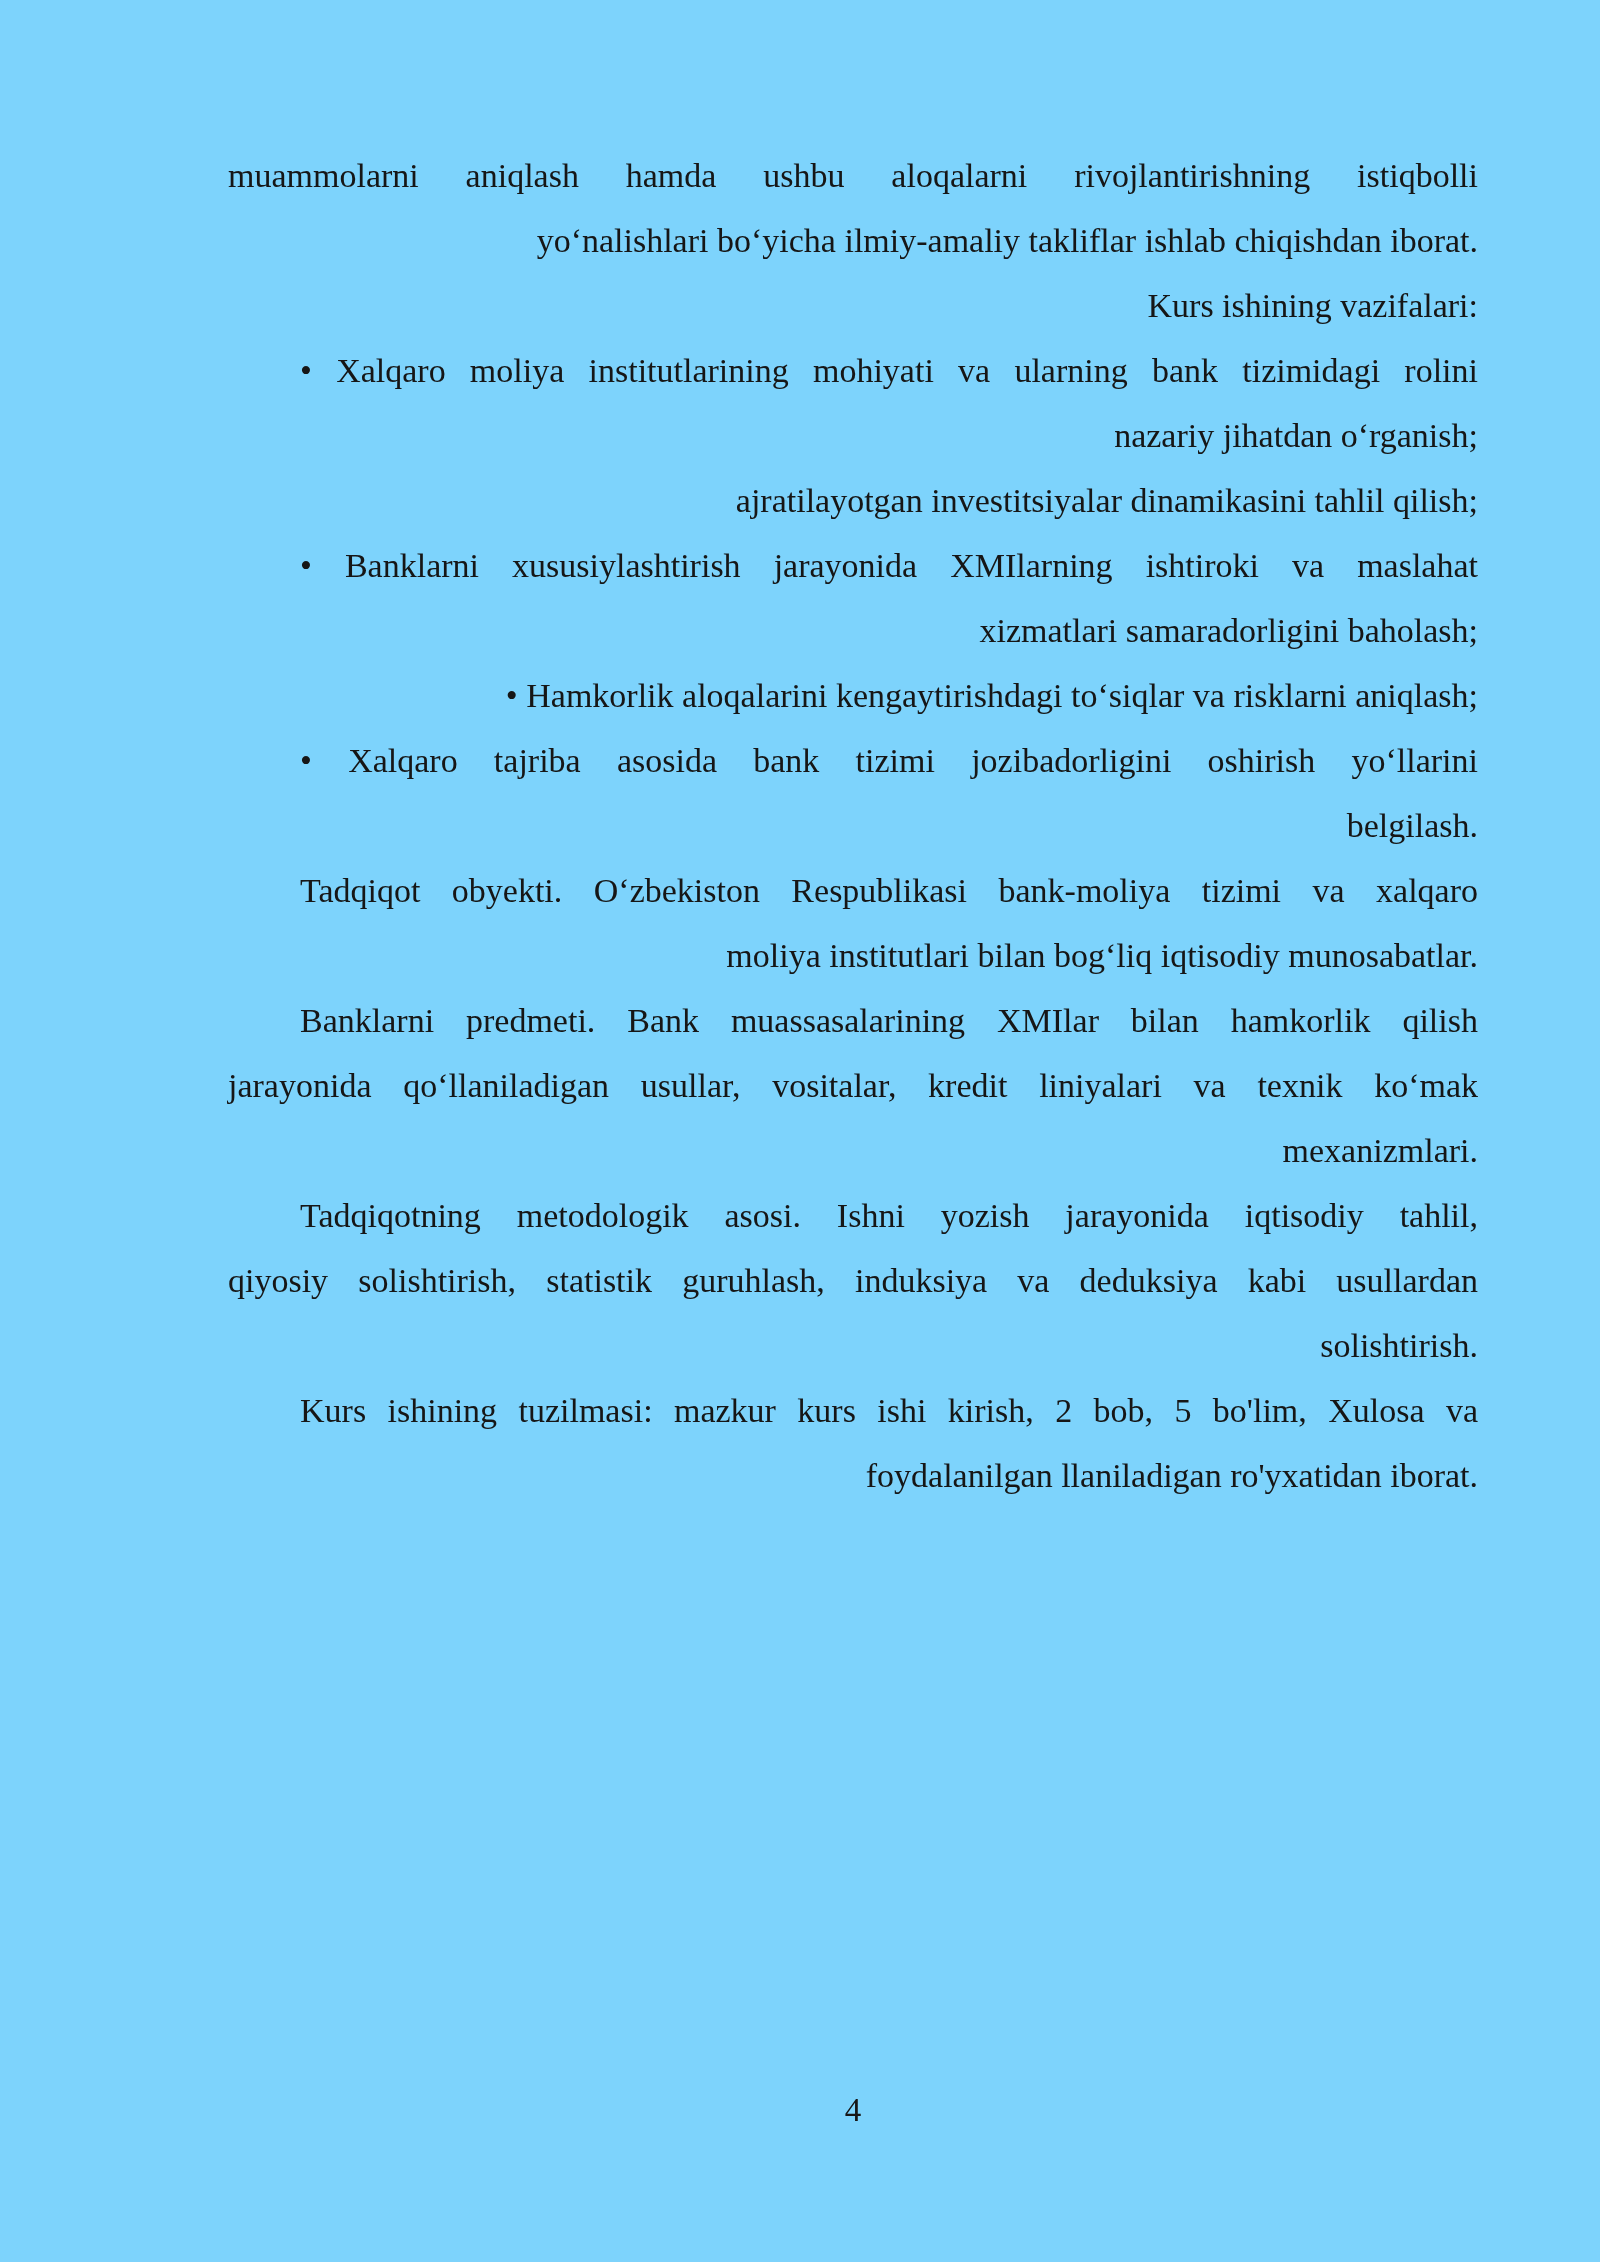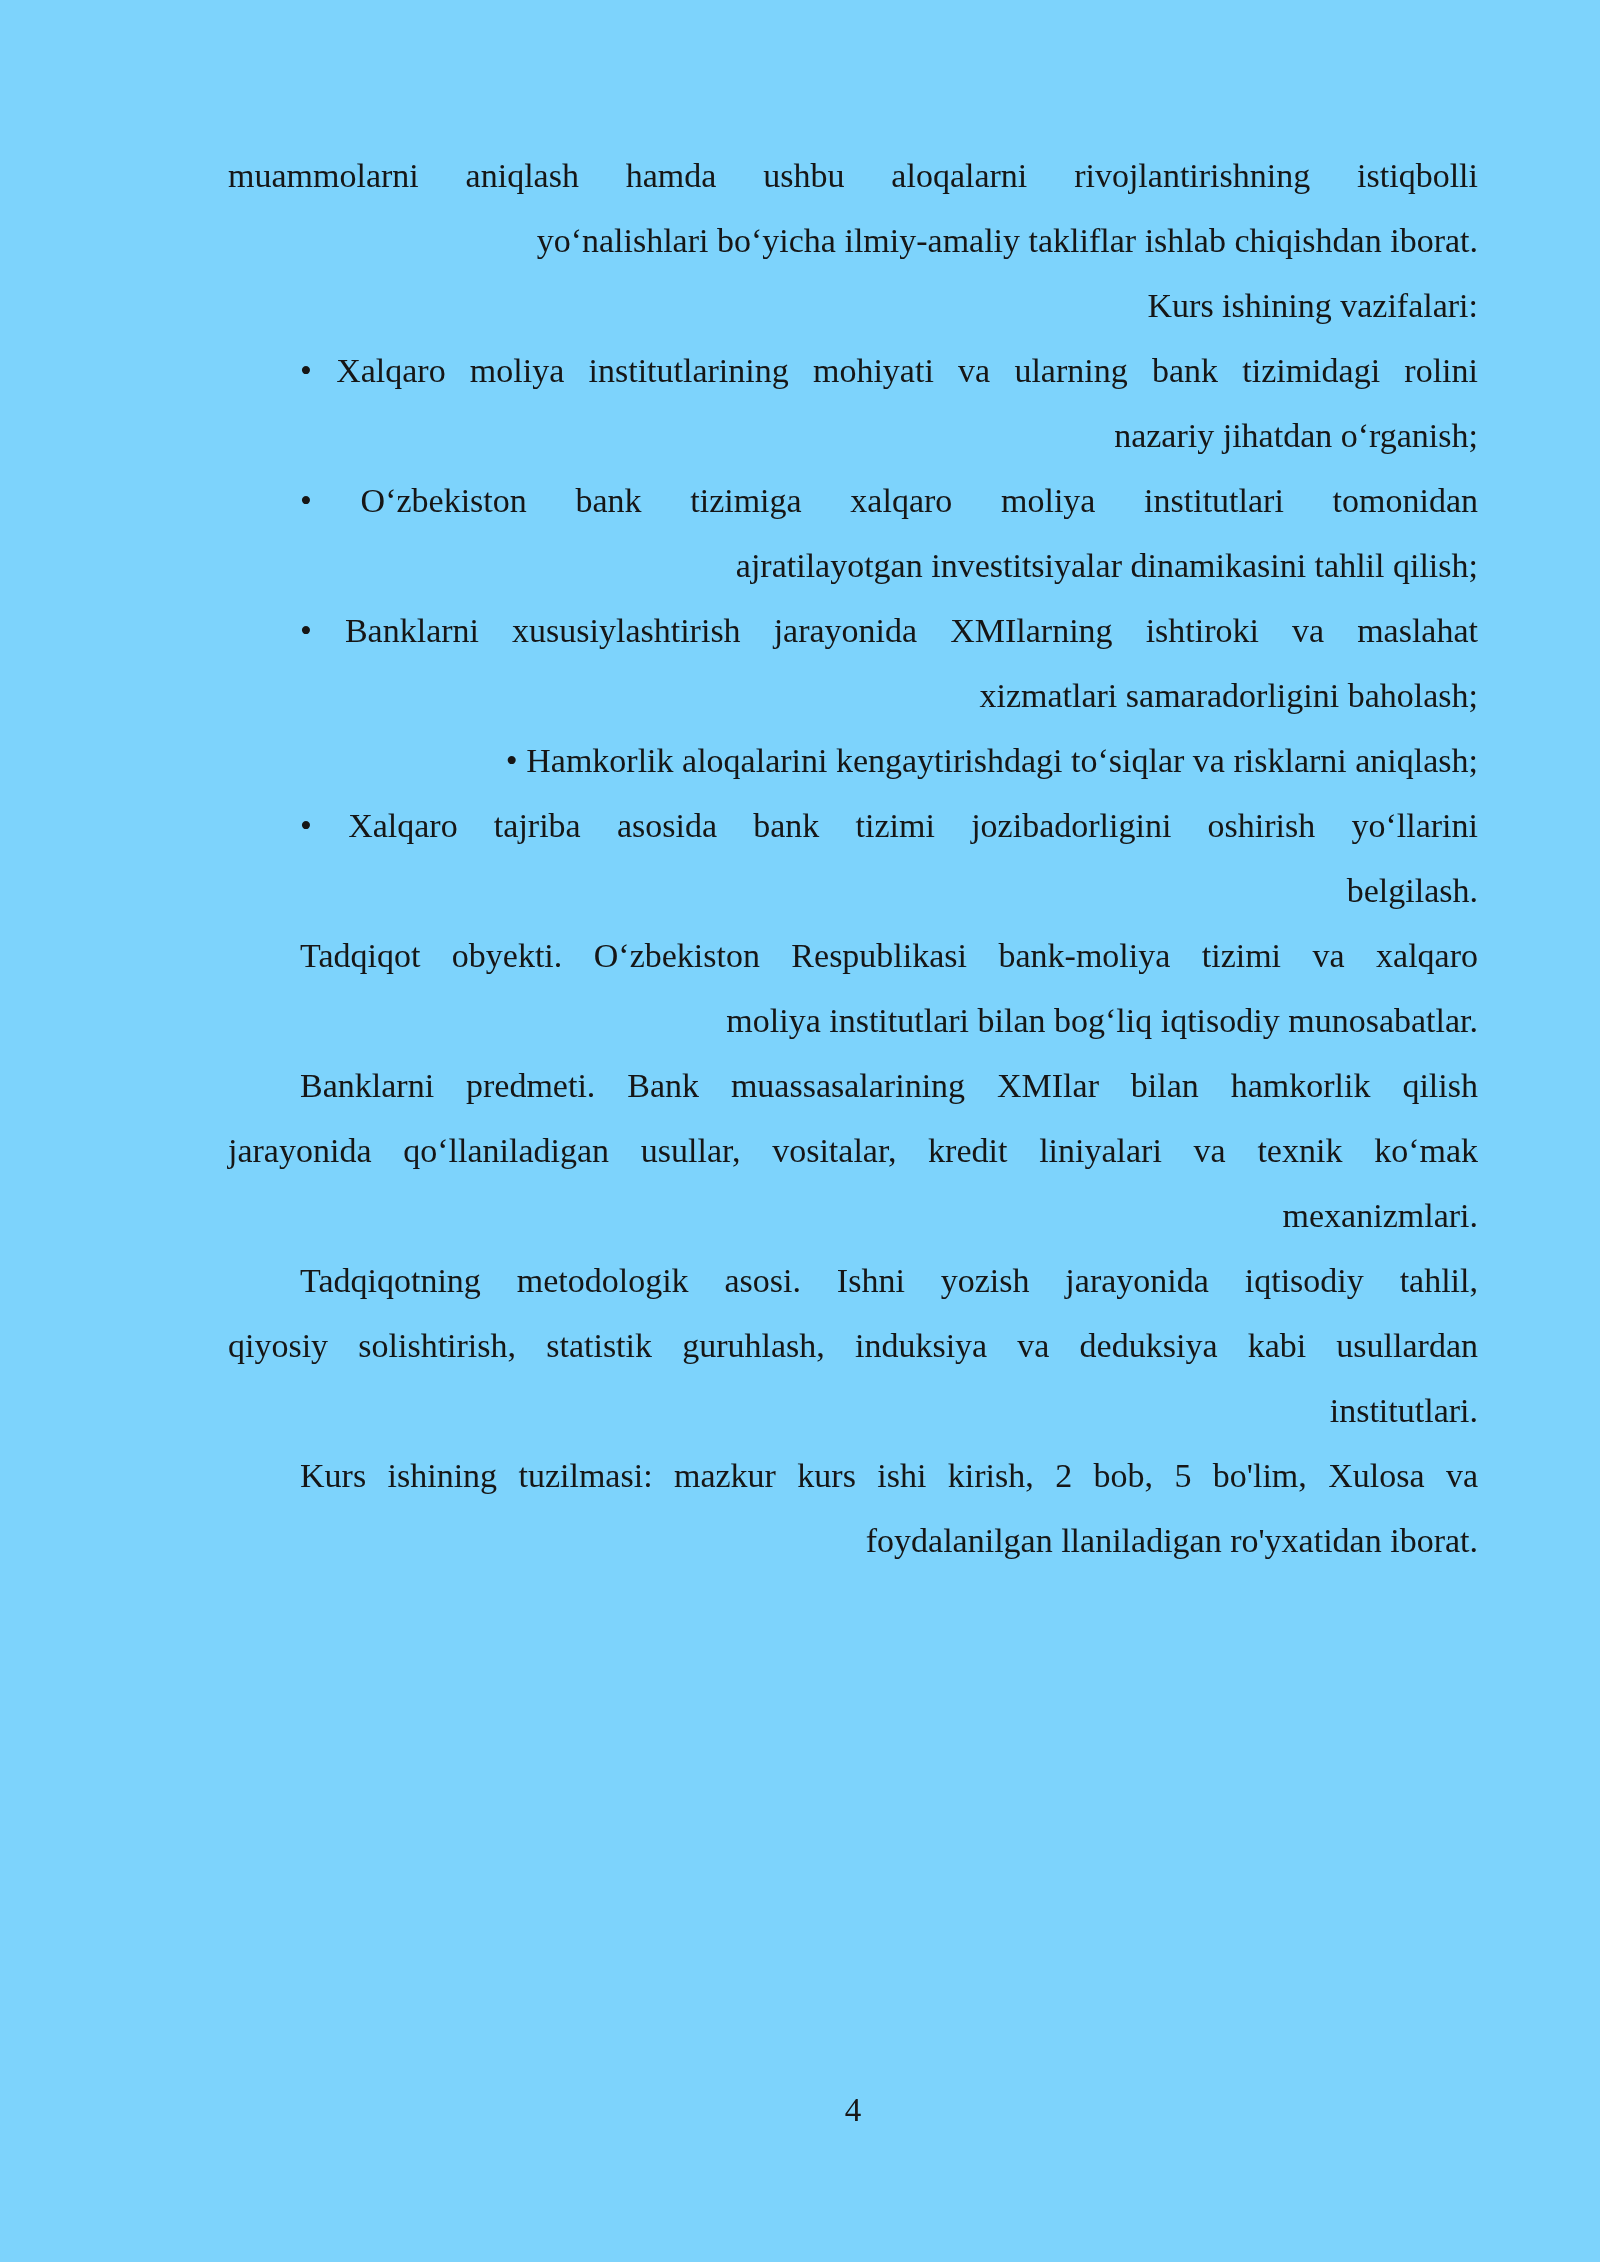--- a/index.html
+++ b/index.html
@@ -55,32 +55,31 @@
 </head>
 <body>
 
 <div class="page">
   <div class="content">
       <div class="line just"><span>muammolarni aniqlash hamda ushbu aloqalarni rivojlantirishning istiqbolli</span></div>
       <div class="line"><span>yo‘nalishlari bo‘yicha ilmiy-amaliy takliflar ishlab chiqishdan iborat.</span></div>
       <div class="line indent"><span class="bold">Kurs ishining vazifalari:</span></div>
       <div class="line just indent"><span>• Xalqaro moliya institutlarining mohiyati va ularning bank tizimidagi rolini</span></div>
       <div class="line"><span>nazariy jihatdan o‘rganish;</span></div>
-      <div class="line just indent"><span>• O‘zbekiston bank tizimiga xalqaro moliya institutlari tomonidan</span></div>
       <div class="line"><span>ajratilayotgan investitsiyalar dinamikasini tahlil qilish;</span></div>
       <div class="line just indent"><span>• Banklarni xususiylashtirish jarayonida XMIlarning ishtiroki va maslahat</span></div>
       <div class="line"><span>xizmatlari samaradorligini baholash;</span></div>
       <div class="line indent"><span>• Hamkorlik aloqalarini kengaytirishdagi to‘siqlar va risklarni aniqlash;</span></div>
       <div class="line just indent"><span>• Xalqaro tajriba asosida bank tizimi jozibadorligini oshirish yo‘llarini</span></div>
       <div class="line"><span>belgilash.</span></div>
       <div class="line just indent"><span class="bold">Tadqiqot obyekti.</span><span> O‘zbekiston Respublikasi bank-moliya tizimi va xalqaro</span></div>
       <div class="line"><span>moliya institutlari bilan bog‘liq iqtisodiy munosabatlar.</span></div>
       <div class="line just indent"><span class="bold">Banklarni predmeti.</span><span> Bank muassasalarining XMIlar bilan hamkorlik qilish</span></div>
       <div class="line just"><span>jarayonida qo‘llaniladigan usullar, vositalar, kredit liniyalari va texnik ko‘mak</span></div>
       <div class="line"><span>mexanizmlari.</span></div>
       <div class="line just indent"><span class="bold">Tadqiqotning metodologik asosi.</span><span> Ishni yozish jarayonida iqtisodiy tahlil,</span></div>
       <div class="line just"><span>qiyosiy solishtirish, statistik guruhlash, induksiya va deduksiya kabi usullardan</span></div>
-      <div class="line"><span>institutlari.</span></div>
+      <div class="line"><span>solishtirish.</span></div>
       <div class="line just indent"><span class="bold">Kurs ishining tuzilmasi</span><span>: mazkur kurs ishi kirish, 2 bob, 5 bo'lim, Xulosa va</span></div>
       <div class="line"><span>foydalanilgan llaniladigan ro'yxatidan iborat.</span></div>
     </div>
   <div class="page-number">4</div>
 </div>
 
 </body></html>

